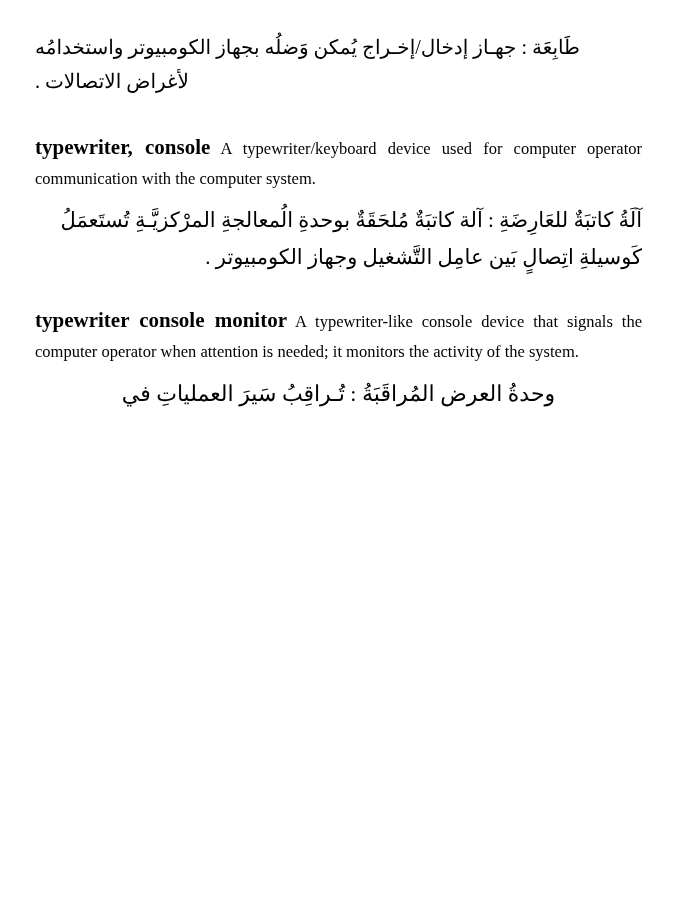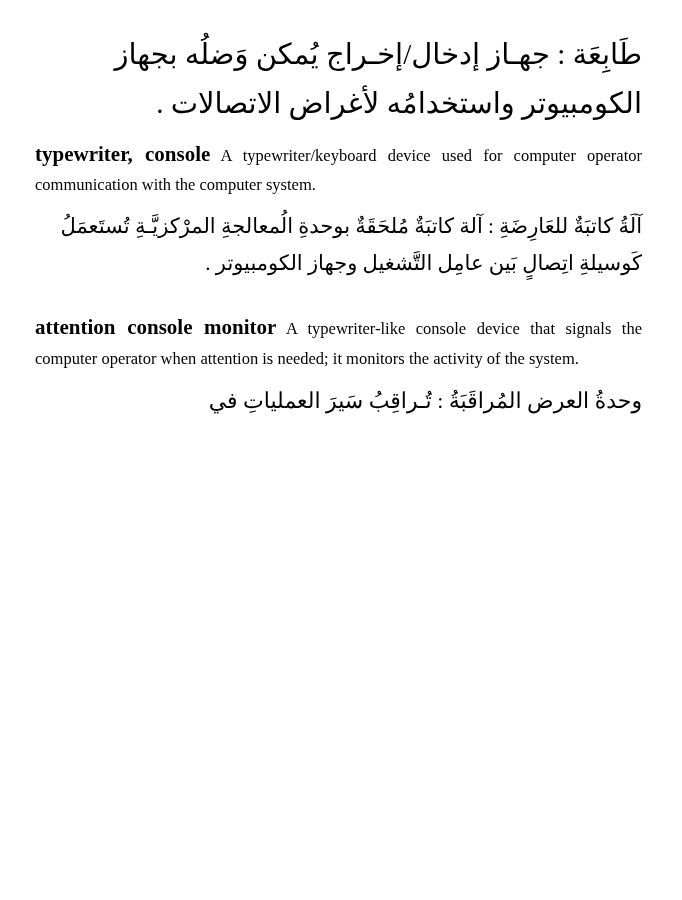--- a/index.html
+++ b/index.html
@@ -24,62 +24,62 @@
     .dict-entry-title {
       font-weight: bold;
       font-size: 21px;
     }
 
     .section-gap {
       margin-bottom: 28px;
     }
 
     .arabic-block-1 {
-      font-size: 29px;
+      font-size: 20px;
       direction: rtl;
-      text-align: right;
+      text-align: left;
       line-height: 1.7;
-      margin-bottom: 8px;
+      margin-bottom: 32px;
     }
 
     .english-definition {
       font-size: 16.5px;
       text-align: justify;
       line-height: 1.65;
       margin-bottom: 10px;
     }
 
     .arabic-block-2 {
       font-size: 21px;
       direction: rtl;
       text-align: right;
       line-height: 1.75;
       margin-bottom: 26px;
     }
 
     .arabic-block-3 {
       font-size: 22px;
       direction: rtl;
-      text-align: right;
+      text-align: center;
       line-height: 1.75;
       margin-top: 8px;
     }
   </style>
 </head>
 <body>
 
 <div class="arabic-block-1">
   <span>طَابِعَة : جهـاز إدخال/إخـراج يُمكن وَضلُه بجهاز الكومبيوتر واستخدامُه لأغراض الاتصالات .</span>
 </div>
 
 <div class="dict-entry section-gap">
   <div class="english-definition">
     <span class="dict-entry-title">typewriter, console</span><span> A  typewriter/keyboard device used for computer operator communication with the computer system.</span>
   </div>
   <div class="arabic-block-2">آلَةُ كاتبَةٌ للعَارِضَةِ : آلة كاتبَةٌ مُلحَقَةٌ بوحدةِ الُمعالجةِ المرْكزيَّـةِ تُستَعمَلُ كَوسيلةِ اتِصالٍ بَين عامِل التَّشغيل وجهاز الكومبيوتر .</div>
 </div>
 
 <div class="dict-entry">
   <div class="english-definition">
-    <span class="dict-entry-title">attention console monitor</span><span>  A typewriter-like console device that signals the computer operator when attention is needed; it monitors the activity of the system.</span>
+    <span class="dict-entry-title">typewriter console monitor</span><span>  A typewriter-like console device that signals the computer operator when attention is needed; it monitors the activity of the system.</span>
   </div>
   <div class="arabic-block-3">وحدةُ العرض المُراقَبَةُ : تُـراقِبُ سَيرَ العملياتِ في</div>
 </div>
 
 </body></html>

